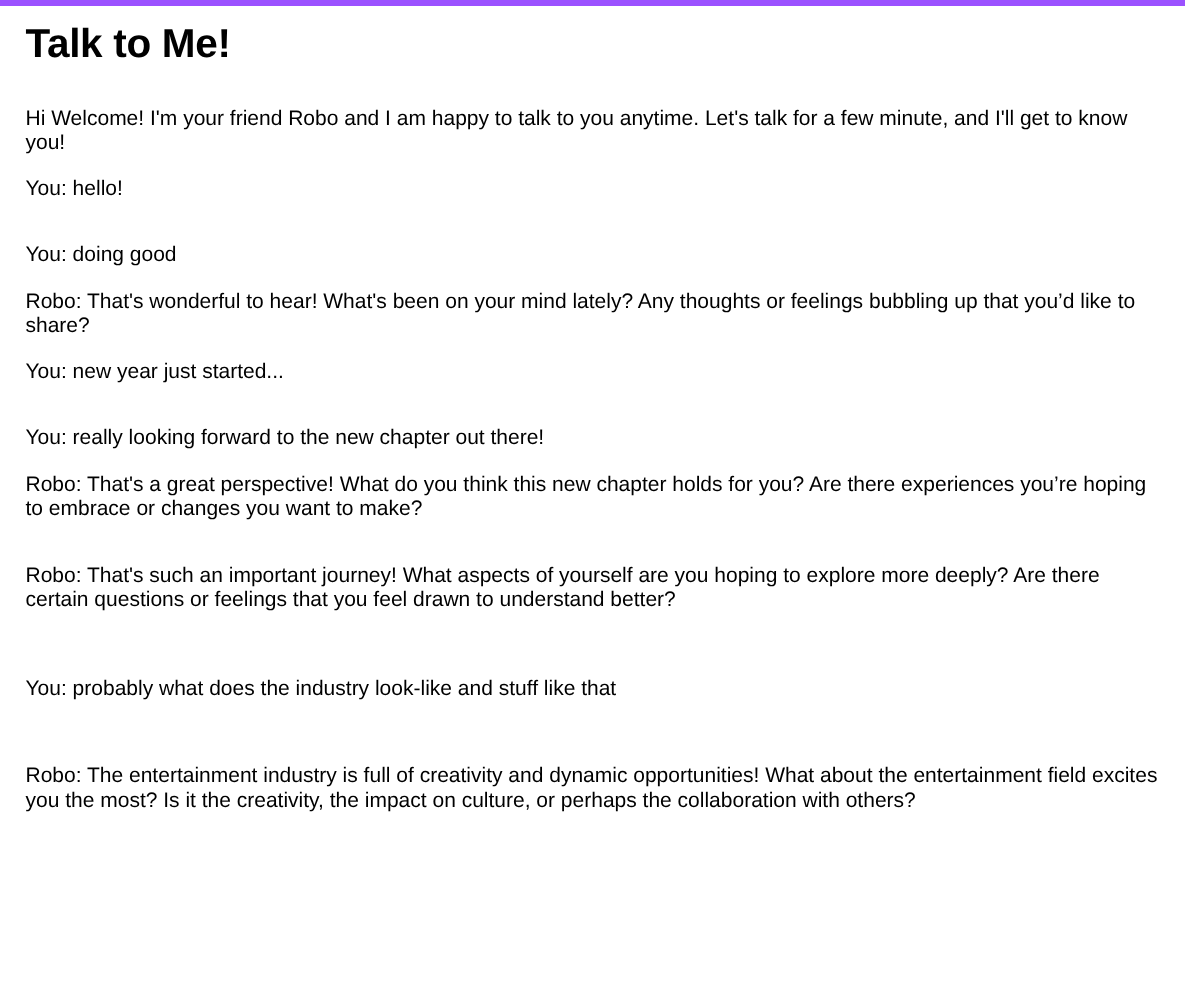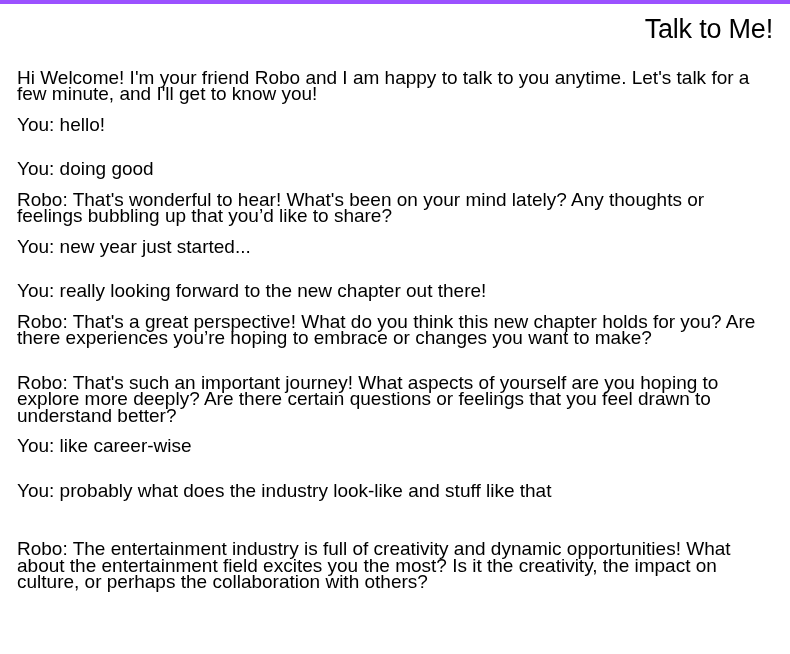--- a/index.html
+++ b/index.html
@@ -19,29 +19,28 @@
     height: 4px;
     background: #9b51ff;
   }
   #page-wrap {
     padding: 0 17px;
     box-sizing: border-box;
     width: 790px;
   }
   #page-title {
     font-size: 27px;
-    font-weight: normal;
+    font-weight: bold;
     line-height: 1.1;
     margin: 11px 0 0 0;
     letter-spacing: -0.2px;
     color: #000;
-    text-align: right;
   }
   .conv-line {
-    font-size: 19px;
+    font-size: 14px;
     line-height: 16.5px;
     margin: 0;
     padding: 0;
     color: #000;
     text-align: left;
   }
   .spacer-intro { height: 25px; }
   .spacer-turn  { height: 14px; }
 </style>
 </head>
@@ -69,21 +68,20 @@
       <p class="conv-line">You: new year just started...</p>
       <div class="spacer-turn"></div>
       <div class="spacer-turn"></div>
       <p class="conv-line">You: really looking forward to the new chapter out there!</p>
       <div class="spacer-turn"></div>
       <p class="conv-line">Robo: That's a great perspective! What do you think this new chapter holds for you? Are there experiences you’re hoping to embrace or changes you want to make?</p>
       <div class="spacer-turn"></div>
       <div class="spacer-turn"></div>
       <p class="conv-line">Robo: That's such an important journey! What aspects of yourself are you hoping to explore more deeply? Are there certain questions or feelings that you feel drawn to understand better?</p>
       <div class="spacer-turn"></div>
-      <p class="conv-line">You: like career-wise</p>
       <div class="spacer-turn"></div>
       <div class="spacer-turn"></div>
       <p class="conv-line">You: probably what does the industry look-like and stuff like that</p>
       <div class="spacer-turn"></div>
       <div class="spacer-turn"></div>
       <div class="spacer-turn"></div>
       <p class="conv-line">Robo: The entertainment industry is full of creativity and dynamic opportunities! What about the entertainment field excites you the most? Is it the creativity, the impact on culture, or perhaps the collaboration with others?</p>
     </div>
 
 </div>

